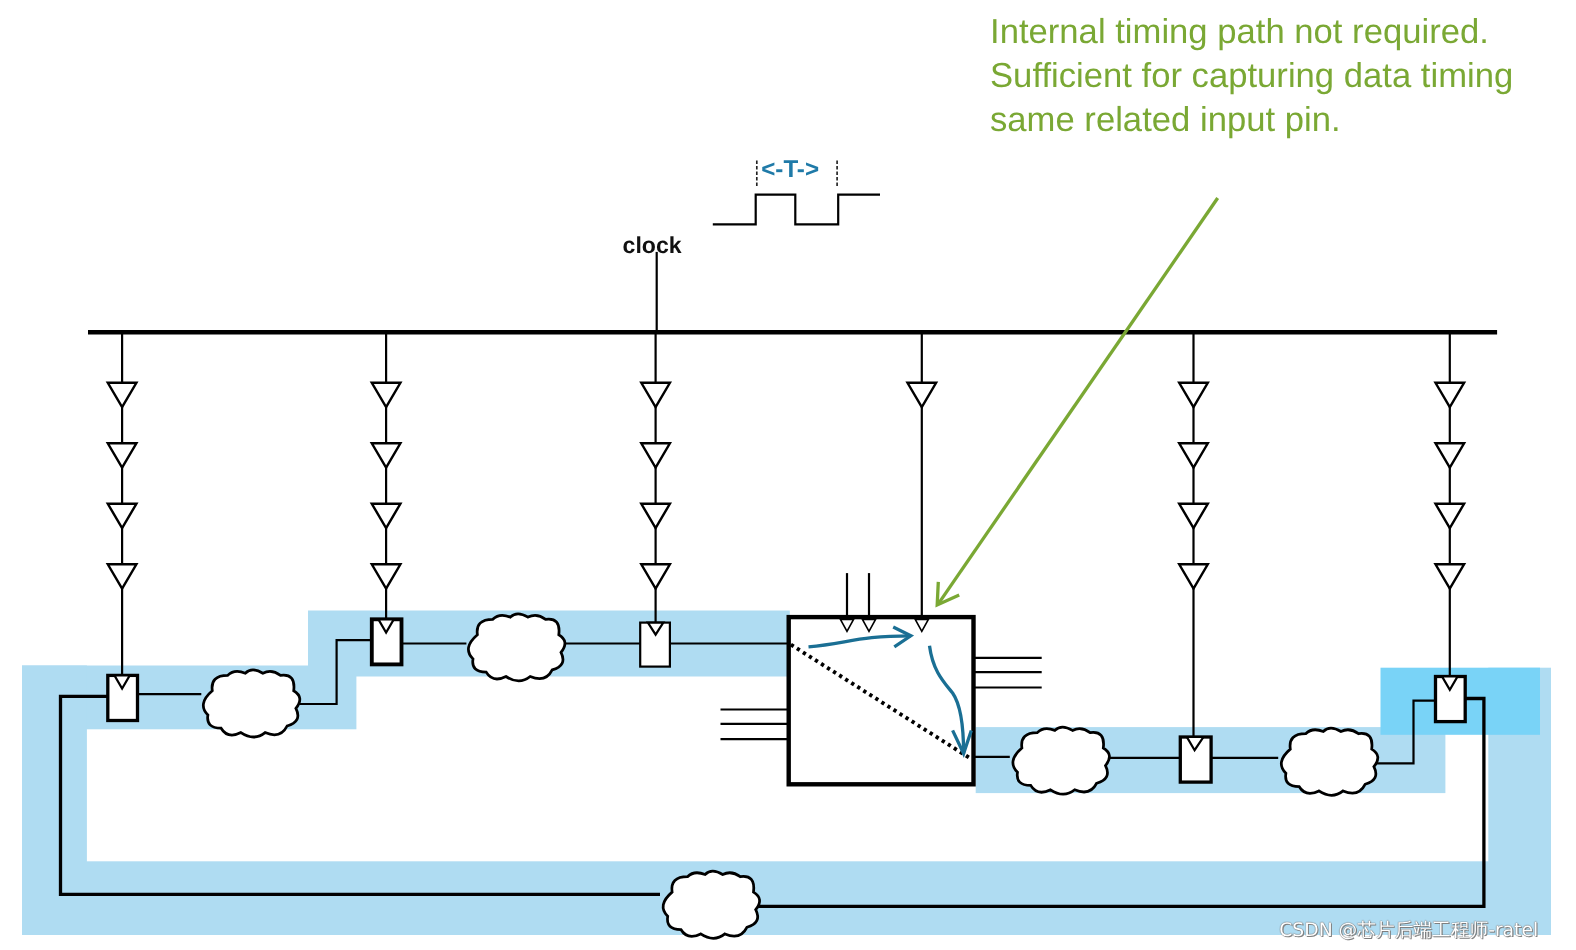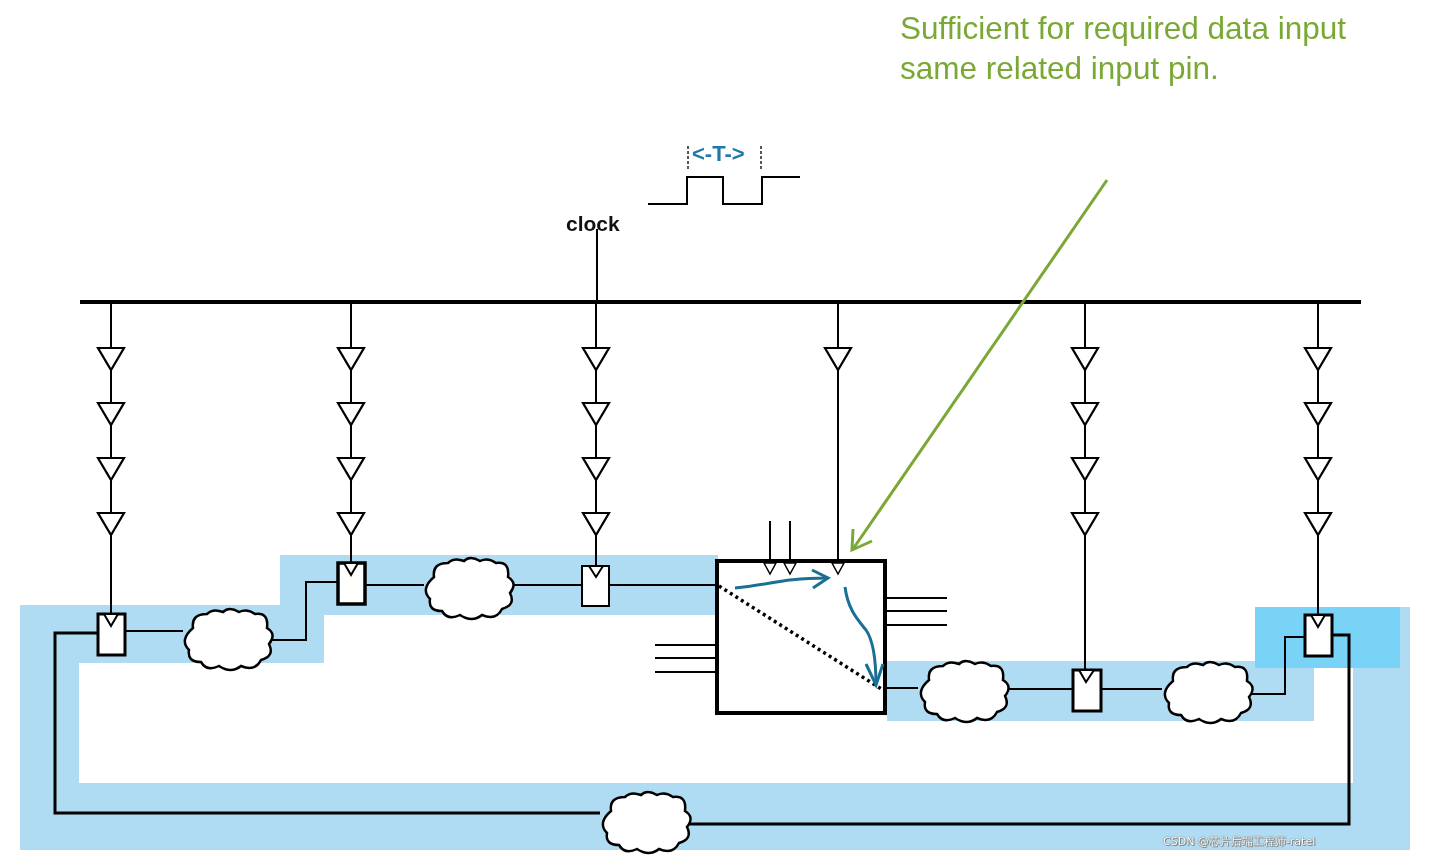--- a/index.html
+++ b/index.html
@@ -2,21 +2,21 @@
 <html><head>
   <meta charset="utf-8">
   <style>
     html, body { margin: 0; padding: 0; background: #ffffff; }
     body { width: 1433px; height: 864px; position: relative; overflow: hidden; font-family: "Liberation Sans", sans-serif; }
     svg { position: absolute; left: 0; top: 0; }
     .annotation { position: absolute; left: 900px; top: 8px; width: 530px; color: #7aa834; font-size: 31.5px; line-height: 40px; font-family: "Liberation Sans", sans-serif; }
     .annotation div { white-space: nowrap; }
     .clock-label { position: absolute; left: 566px; top: 188px; font-weight: bold; font-size: 21px; color: #111; font-family: "Liberation Sans", sans-serif; margin-top: 24px; }
     .period-label { position: absolute; left: 692px; top: 141px; font-weight: bold; font-size: 22px; color: #1f7aa8; font-family: "Liberation Sans", sans-serif; letter-spacing: 0px; }
-    .watermark { position: absolute; left: 1163px; top: 834px; font-size: 11px; color: #ffffff; font-family: "DejaVu Sans", sans-serif; text-shadow: 0 0 1px #666, 0 0 1px #666, 1px 1px 0 #888; }
+    .watermark { position: absolute; left: 1163px; top: 834px; font-size: 17px; color: #ffffff; font-family: "DejaVu Sans", sans-serif; text-shadow: 0 0 1px #666, 0 0 1px #666, 1px 1px 0 #888; }
   </style>
 </head>
 <body>
 
 <svg width="1433" height="864" viewBox="0 0 1433 864" xmlns="http://www.w3.org/2000/svg">
 
   <g fill="#afdcf2">
 
     <rect x="20" y="605" width="304" height="58"></rect>
 
@@ -159,17 +159,18 @@
   <g stroke="#7aa834" stroke-width="3" fill="none">
     <line x1="1107" y1="180" x2="853" y2="549"></line>
     <polyline points="853,529 852,550 872,541"></polyline>
   </g>
 </svg>
 
 <div class="clock-label">clock</div>
 <div class="period-label">&lt;-T-&gt;</div>
 
 <div class="annotation">
-  <div>Sufficient for required data input</div>
+  <div>Internal timing path not required.</div>
+  <div>Sufficient for capturing data timing</div>
   <div>same related input pin.</div>
 </div>
 
 <div class="watermark">CSDN @芯片后端工程师-ratel</div>
 
 </body></html>

